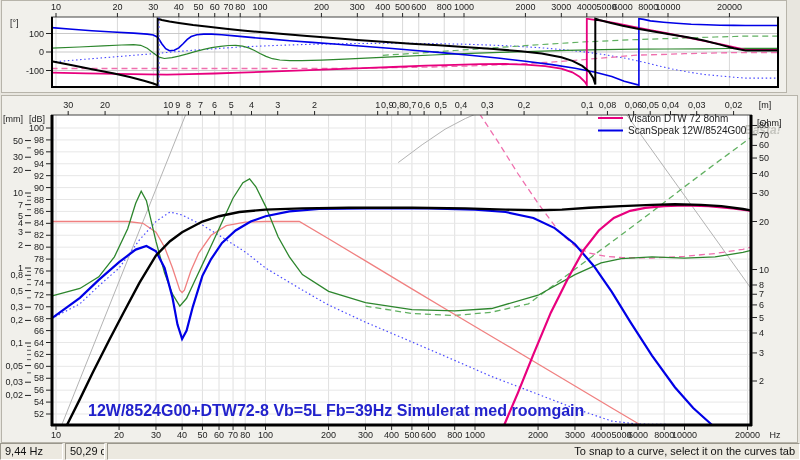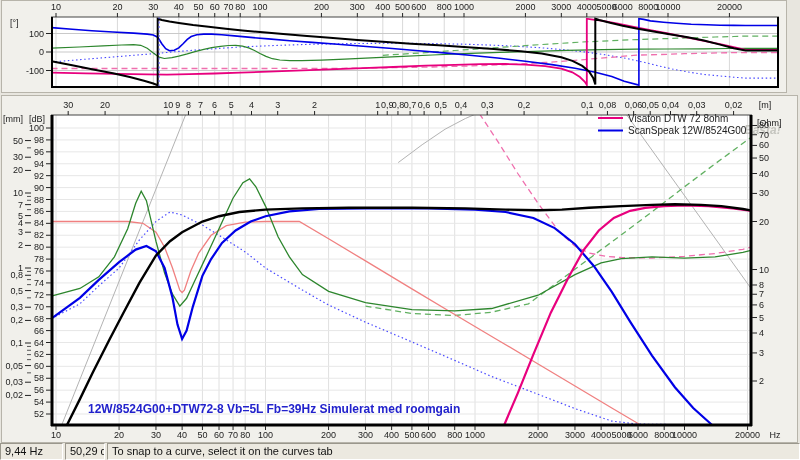--- a/index.html
+++ b/index.html
@@ -2,28 +2,28 @@
 <html><head>
 <meta charset="utf-8">
 <style>
   html,body{margin:0;padding:0;}
   body{width:800px;height:460px;position:relative;background:#e8e6df;
        font-family:"Liberation Sans",sans-serif;overflow:hidden;}
   .card{position:absolute;background:#f1f0eb;border:1px solid #b7b4aa;box-sizing:border-box;}
   #topcard{left:1px;top:0px;width:786px;height:93px;}
   #maincard{left:1px;top:95px;width:797px;height:348px;}
   #plot{position:absolute;left:0;top:0;}
-  #annotation{position:absolute;left:88px;top:402px;font-size:12px;font-weight:bold;
+  #annotation{position:absolute;left:88px;top:402px;font-size:16px;font-weight:bold;
               color:#2222cc;white-space:nowrap;}
   #statusbar{position:absolute;left:0;top:443px;width:800px;height:17px;background:#ece9e0;
              display:flex;align-items:stretch;}
   .cell{border:1px solid;border-color:#9a978c #ffffff #ffffff #9a978c;background:#ece9e0;
         font-size:11px;color:#111;padding:1px 4px 2px 4px;margin-right:2px;box-sizing:border-box;
         white-space:nowrap;overflow:hidden;}
-  .c1{width:63px;} .c2{width:40px;} .c3{flex:1;margin-right:0;}
+  .c1{width:63px;} .c2{width:40px;} .c3{flex:1;margin-right:0;text-align:right;}
   text{font-family:"Liberation Sans",sans-serif;}
 </style>
 </head>
 <body>
 
 <div class="card" id="topcard"></div>
 <div class="card" id="maincard"></div>
 
 <svg id="plot" width="800" height="460">
     <defs>

